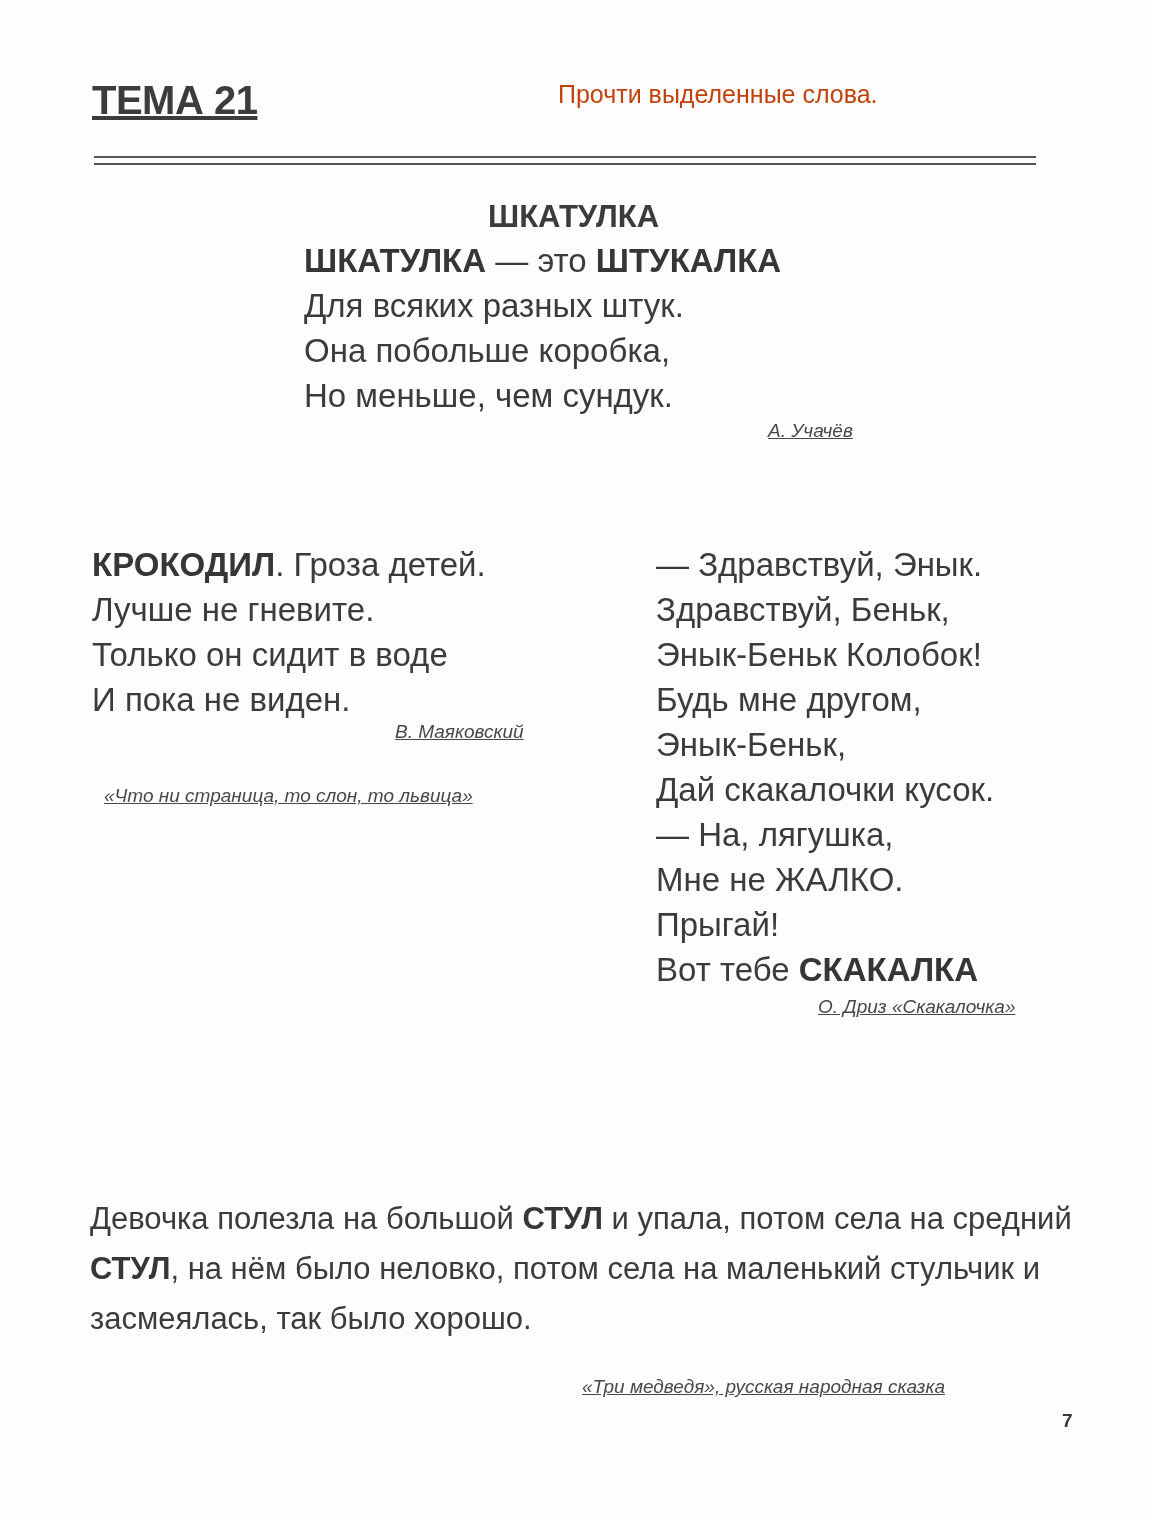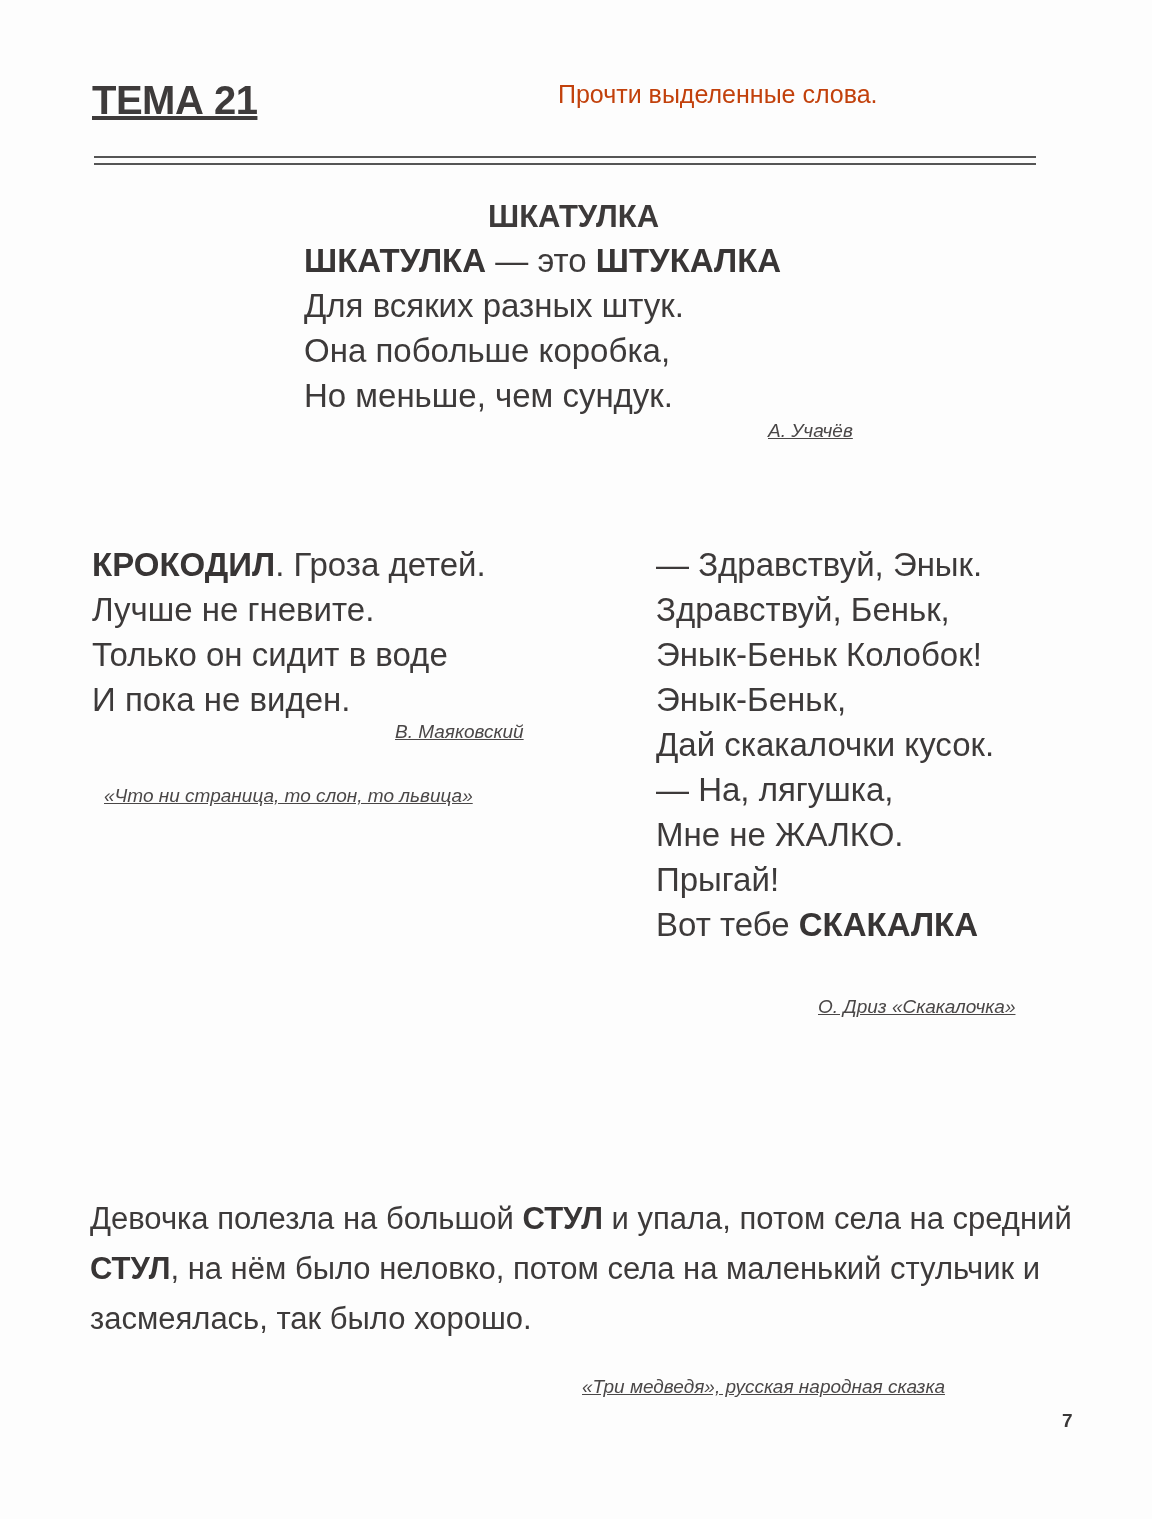--- a/index.html
+++ b/index.html
@@ -53,20 +53,21 @@
   <span class="line">Только он сидит в воде</span>
   <span class="line">И пока не виден.</span>
 </div>
 <div class="abs auth a2">В. Маяковский</div>
 <div class="abs auth a2b">«Что ни страница, то слон, то львица»</div>
 
 <div class="abs poem p3">
   <span class="line">— Здравствуй, Энык.</span>
   <span class="line">Здравствуй, Беньк,</span>
   <span class="line">Энык-Беньк Колобок!</span>
+  <span class="line">Будь мне другом,</span>
   <span class="line">Энык-Беньк,</span>
   <span class="line">Дай скакалочки кусок.</span>
   <span class="line">— На, лягушка,</span>
   <span class="line">Мне не ЖАЛКО.</span>
   <span class="line">Прыгай!</span>
   <span class="line"><span>Вот тебе </span><span class="b">СКАКАЛКА</span></span>
 </div>
 <div class="abs auth a3">О. Дриз «Скакалочка»</div>
 
 <div class="abs prose" style="white-space:normal;width:1000px;">

